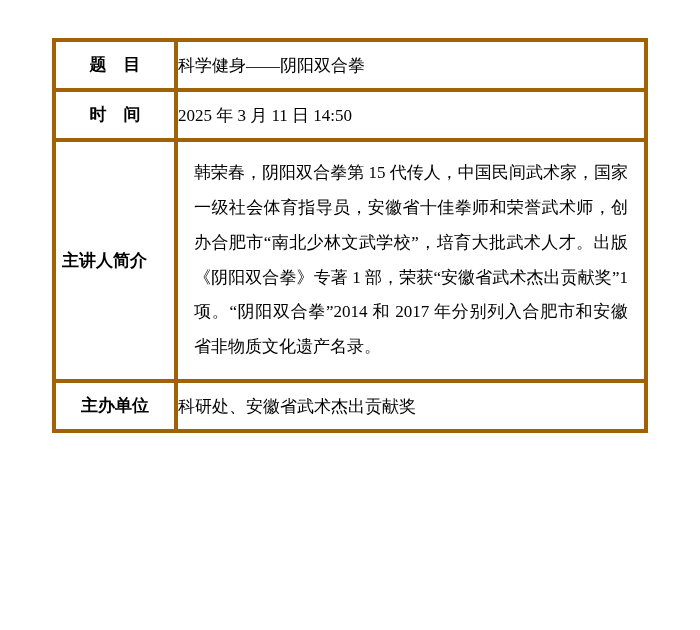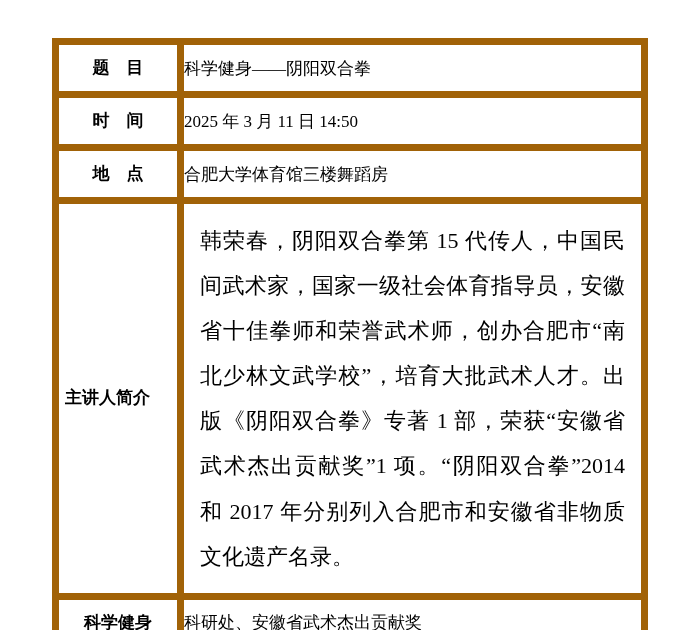--- a/index.html
+++ b/index.html
@@ -25,21 +25,21 @@
     left: 52px;
     top: 38px;
     width: 596px;
   }
   table.info-table {
     border-collapse: collapse;
     width: 100%;
     table-layout: fixed;
   }
   table.info-table td {
-    border: 7px solid #a16207;
+    border: 4px solid #a16207;
     vertical-align: middle;
     padding: 0;
   }
   td.label-cell {
     width: 118px;
     text-align: center;
     font-size: 17px;
     font-weight: bold;
     letter-spacing: 0px;
     color: #000;
@@ -56,21 +56,21 @@
     padding: 0 14px;
     color: #000;
     font-family: "Liberation Serif", "DejaVu Serif", serif;
     margin-top: 17px;
   }
   tr.row-title td, tr.row-speaker td, tr.row-time td, tr.row-place td, tr.row-org td {
     height: 46px;
   }
   tr.row-bio td.bio-cell {
     padding: 14px 16px 14px 16px;
-    font-size: 22px;
+    font-size: 17px;
     line-height: 2.05;
     text-align: justify;
     text-justify: inter-ideograph;
   }
   tr.row-bio td.label-cell {
     text-align: left;
   }
   .bio-text {
     display: block;
     text-indent: 0;
@@ -88,36 +88,30 @@
             <span class="label-inner">题　目</span>
           </td>
           <td class="value-cell">科学健身——阴阳双合拳</td>
         </tr>
         <tr class="row-time">
           <td class="label-cell">
             <span class="label-inner">时　间</span>
           </td>
           <td class="value-cell">2025 年 3 月 11 日 14:50</td>
         </tr>
-        <tr class="row-place">
-          <td class="label-cell">
-            <span class="label-inner">地　点</span>
-          </td>
-          <td class="value-cell">合肥大学体育馆三楼舞蹈房</td>
-        </tr>
         <tr class="row-bio">
           <td class="label-cell">
             <span class="label-inner">主讲人简介</span>
           </td>
           <td class="bio-cell">
             <span class="bio-text">韩荣春，阴阳双合拳第 15 代传人，中国民间武术家，国家一级社会体育指导员，安徽省十佳拳师和荣誉武术师，创办合肥市“南北少林文武学校”，培育大批武术人才。出版《阴阳双合拳》专著 1 部，荣获“安徽省武术杰出贡献奖”1 项。“阴阳双合拳”2014 和 2017 年分别列入合肥市和安徽省非物质文化遗产名录。</span>
           </td>
         </tr>
         <tr class="row-org">
           <td class="label-cell">
-            <span class="label-inner">科学健身</span>
+            <span class="label-inner">主办单位</span>
           </td>
           <td class="value-cell">科研处、安徽省武术杰出贡献奖</td>
         </tr>
       </tbody>
     </table>
   </div>
 </div>
 
 </body></html>

